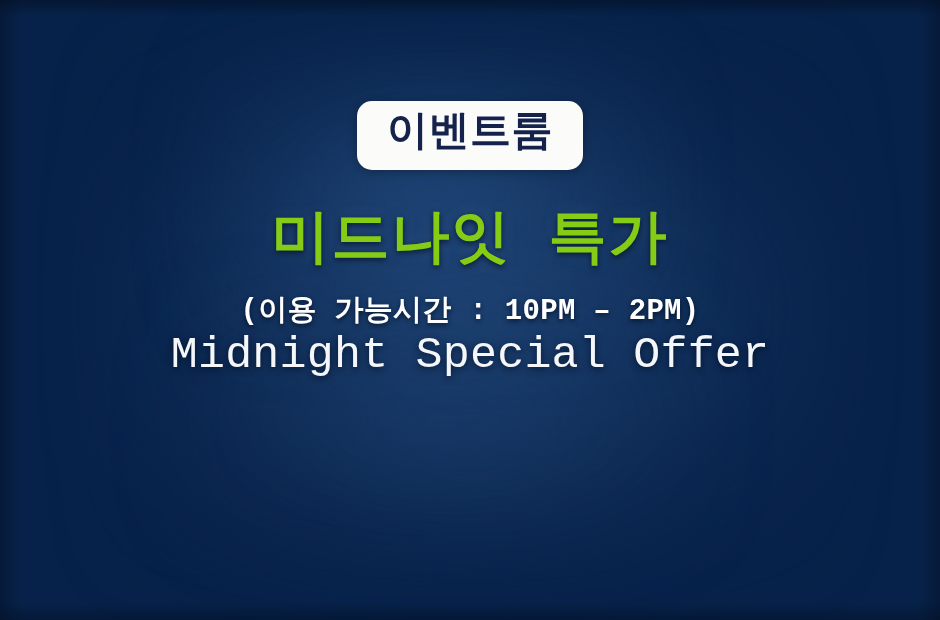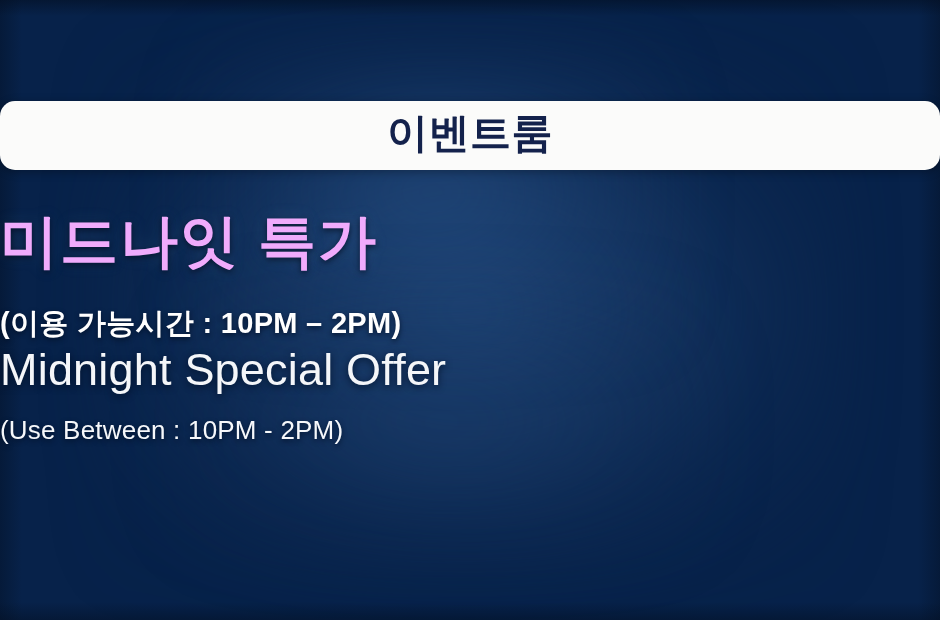--- a/index.html
+++ b/index.html
@@ -78,51 +78,53 @@
       linear-gradient(to right,  rgba(3,14,32,0.40) 0px, rgba(3,14,32,0) 22px),
       linear-gradient(to left,   rgba(3,14,32,0.40) 0px, rgba(3,14,32,0) 22px);
   }
 
   .content {
     position: relative;
     z-index: 3;
     width: 100%;
     display: flex;
     flex-direction: column;
+    align-items: center;
+    font-family: Liberation Mono, monospace;
   }
 
   .event-badge {
     margin-top: 101px;
     min-width: 216px;
     box-sizing: border-box;
     padding: 9px 30px 13px;
     background: #fbfbfa;
     border-radius: 15px;
     color: #14224c;
     font-size: 41px;
     font-weight: 700;
     line-height: 1.15;
     letter-spacing: 0.5px;
     text-align: center;
     box-shadow: 0 2px 10px rgba(0, 0, 0, 0.30);
   }
 
   .headline-kr {
     margin-top: 39px;
-    color: #f0abfc;
+    color: #84cc16;
     font-size: 58px;
     font-weight: 700;
     letter-spacing: 2px;
     line-height: 1.1;
     text-shadow: 0 2px 6px rgba(3, 14, 34, 0.85),
                  0 0 16px rgba(120, 170, 230, 0.18);
   }
 
   .subline-kr {
-    margin-top: 31px;
+    margin-top: 17px;
     color: #ffffff;
     font-size: 29px;
     font-weight: 700;
     letter-spacing: 0.3px;
     text-shadow: 0 2px 5px rgba(3, 14, 34, 0.80);
   }
 
   .headline-en {
     color: #f4f6f9;
     font-size: 45px;
@@ -153,16 +155,15 @@
   <div class="content">
 
     <div class="event-badge">이벤트룸</div>
 
     <div class="headline-kr">미드나잇 특가</div>
 
     <div class="subline-kr">(이용 가능시간 : 10PM – 2PM)</div>
 
     <div class="headline-en">Midnight Special Offer</div>
 
-    <div class="subline-en">(Use Between : 10PM - 2PM)</div>
 
   </div>
 </div>
 
 </body></html>

